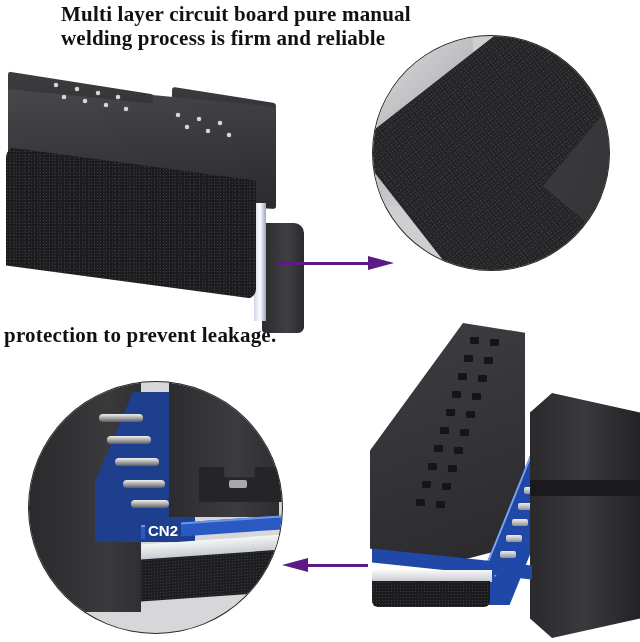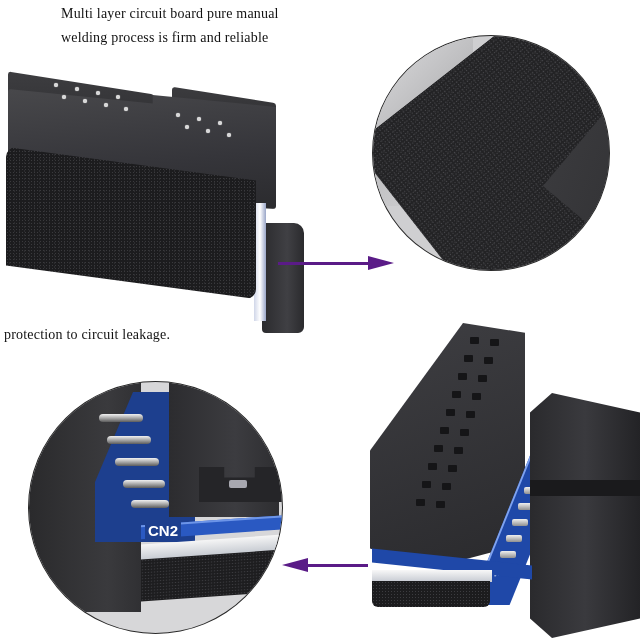--- a/index.html
+++ b/index.html
@@ -1,23 +1,23 @@
 <!DOCTYPE html>
 <html><head>
 <meta charset="utf-8">
 <style>
   * { box-sizing: border-box; margin: 0; padding: 0; }
   html, body { width: 640px; height: 642px; background: #ffffff; overflow: hidden; }
   body { position: relative; font-family: "Liberation Serif", "DejaVu Serif", serif; }
 
   .caption {
     position: absolute;
-    font-weight: normal;
+    font-weight: bold;
     color: #111111;
-    font-size: 14px;
+    font-size: 21px;
     line-height: 24px;
     letter-spacing: 0.2px;
   }
   .caption-top { left: 61px; top: 2px; }
   .caption-mid { left: 4px; top: 323px; }
 
   
   .prod1 { position: absolute; left: 0; top: 55px; width: 320px; height: 250px; }
   .p1-back-left {
     position: absolute; left: 8px; top: 28px; width: 146px; height: 60px;
@@ -206,21 +206,21 @@
 </style>
 </head>
 <body>
 
 <div class="caption caption-top">
   <div>Multi layer circuit board pure manual</div>
   <div>welding process is firm and reliable</div>
 </div>
 
 <div class="caption caption-mid">
-  <div>protection to circuit leakage.</div>
+  <div>protection to prevent leakage.</div>
 </div>
 
 <div class="prod1">
   <div class="p1-back-left"></div>
   <div class="p1-back-right"></div>
   <div class="p1-body"></div>
   <div class="p1-pins">
     <div class="pin" style="left:14px;top:-52px"></div>
     <div class="pin" style="left:35px;top:-48px"></div>
     <div class="pin" style="left:56px;top:-44px"></div>

